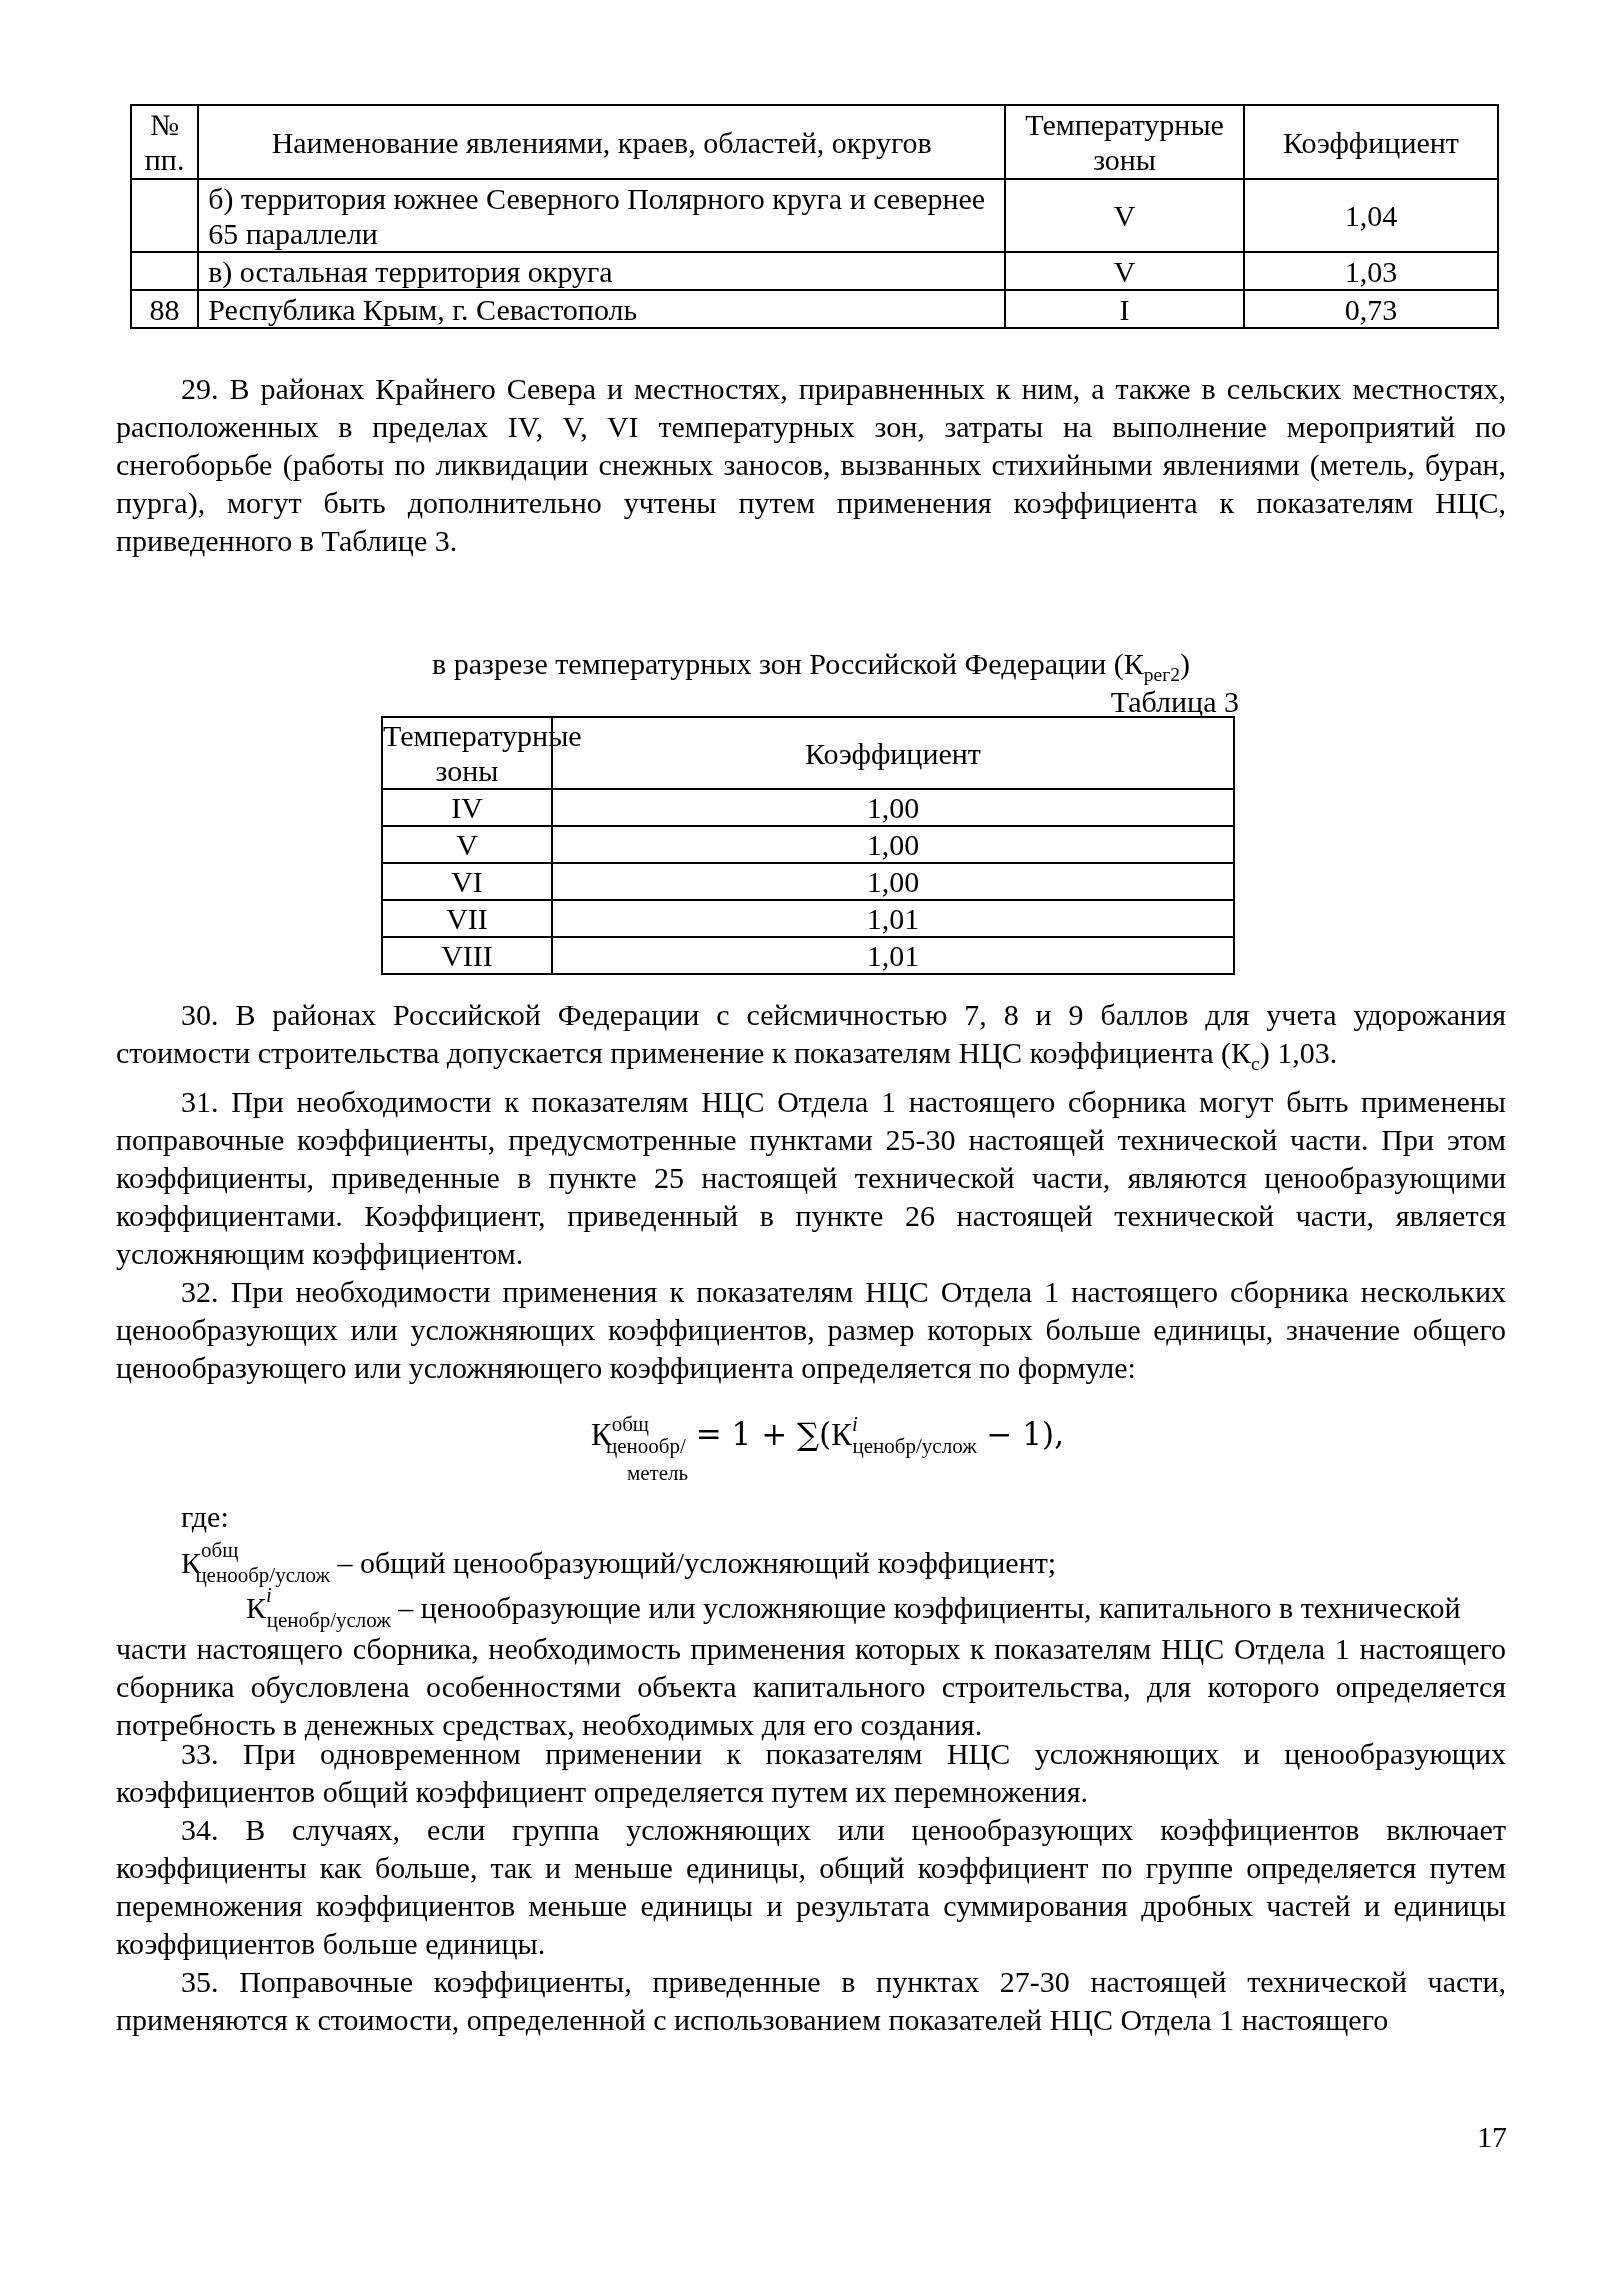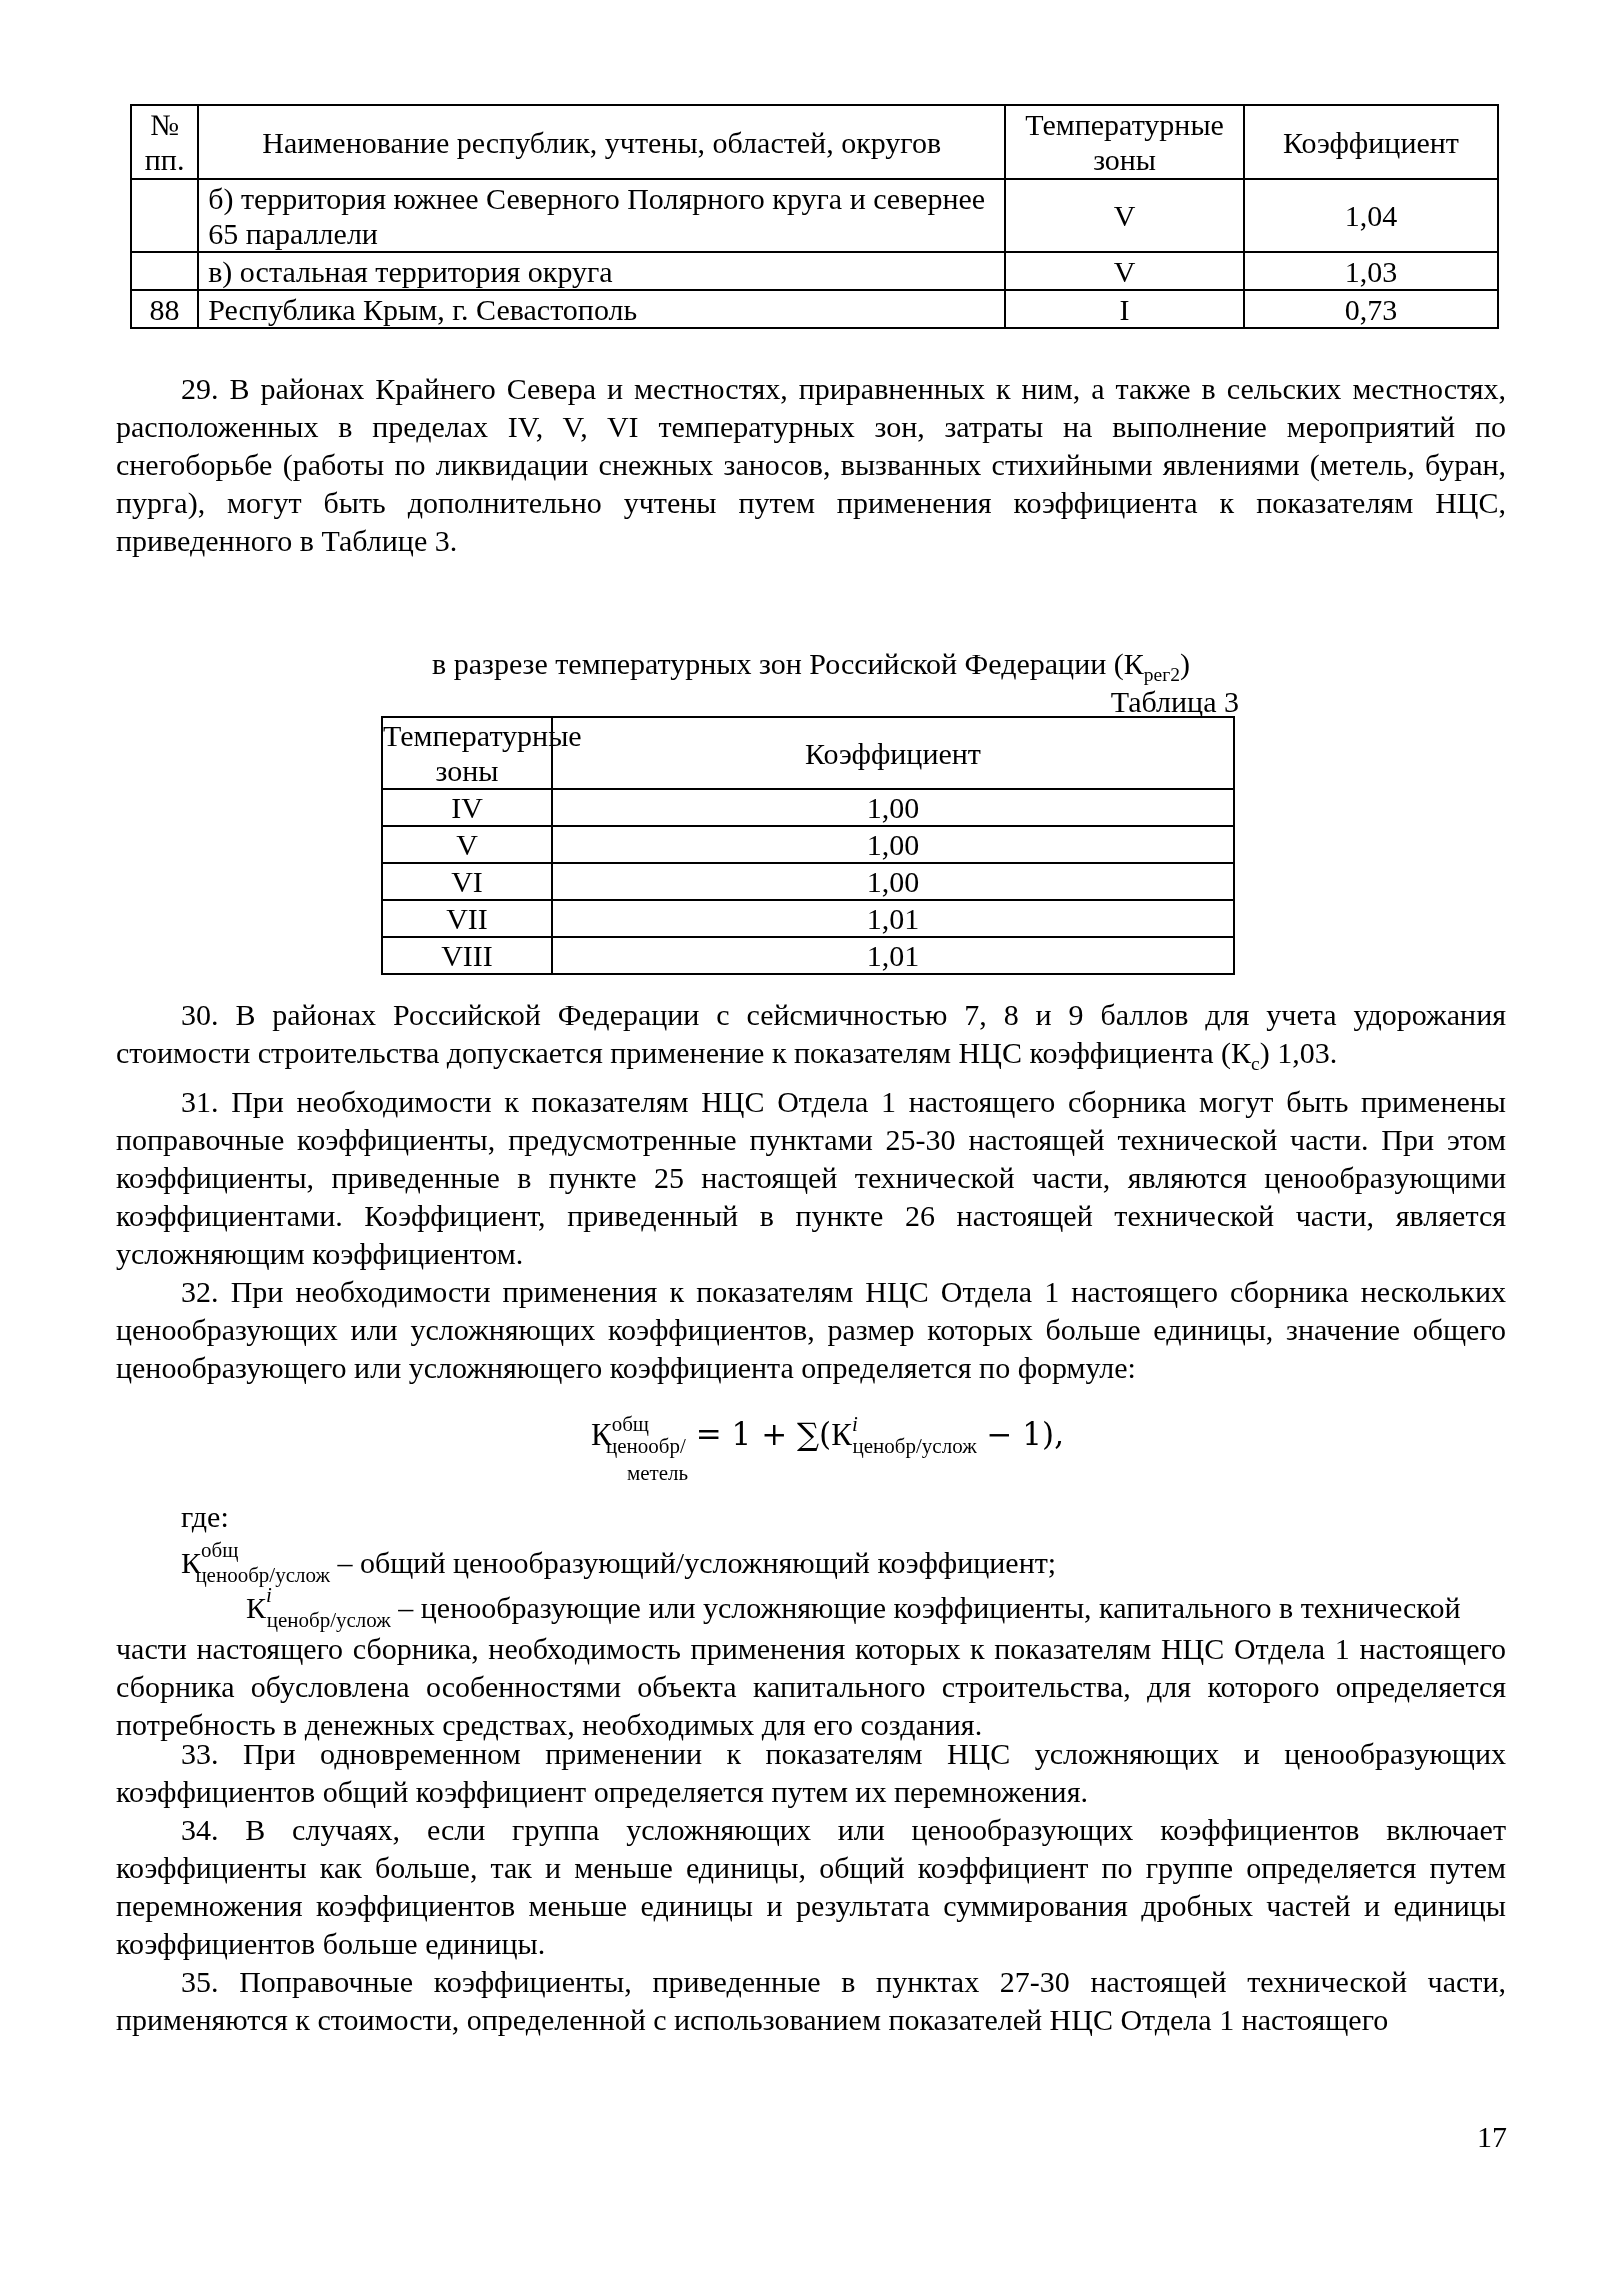--- a/index.html
+++ b/index.html
@@ -75,21 +75,21 @@
 </style>
 </head>
 <body>
 
 <div class="page">
 
   <table class="t1">
     <thead>
       <tr>
         <th class="c-num">№ пп.</th>
-        <th class="c-name">Наименование республик, учтены, областей, округов</th>
+        <th class="c-name">Наименование явлениями, краев, областей, округов</th>
         <th class="c-zone">Температурные зоны</th>
         <th class="c-coef">Коэффициент</th>
       </tr>
     </thead>
     <tbody>
       <tr style="height:73px">
         <td class="c-num"></td>
         <td class="c-name">б) территория южнее Северного Полярного круга и севернее 65 параллели</td>
         <td class="c-zone">V</td>
         <td class="c-coef">1,04</td>

